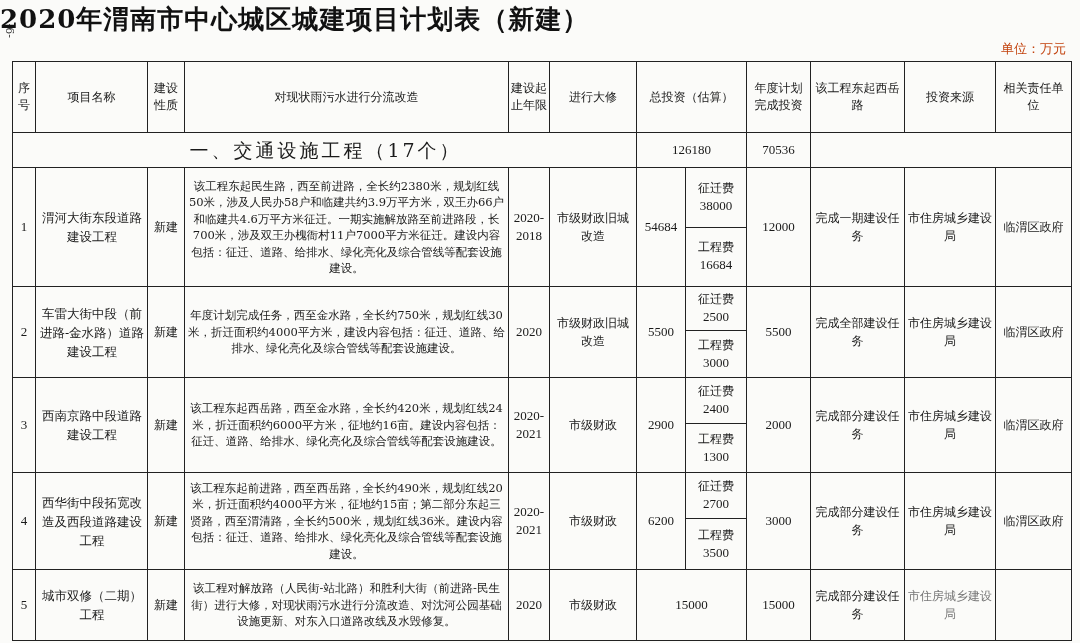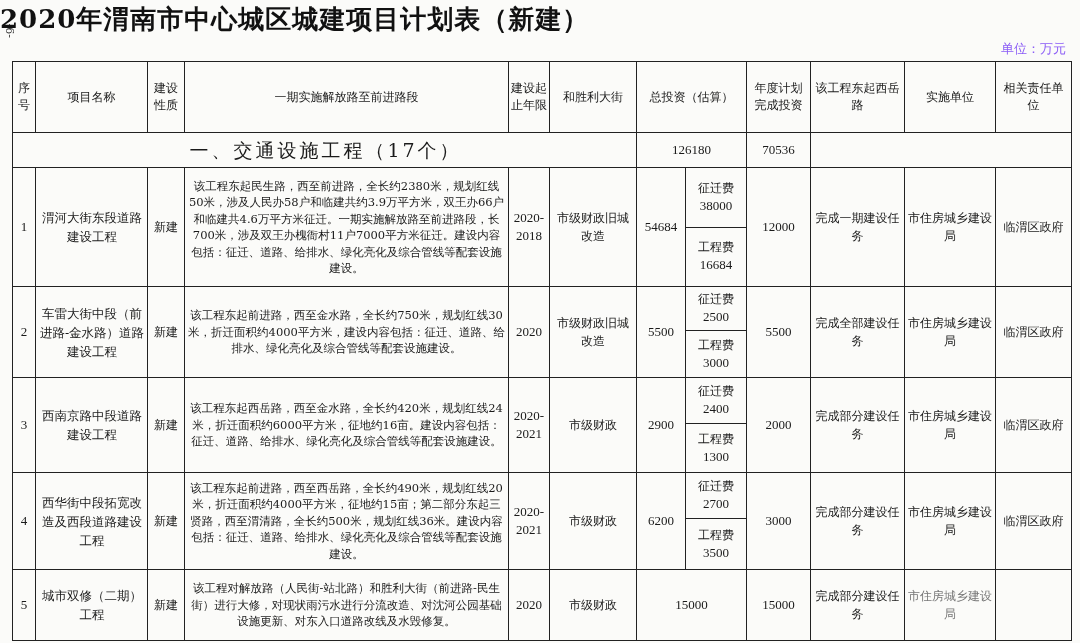--- a/index.html
+++ b/index.html
@@ -12,21 +12,21 @@
     position:absolute; left:2px; top:24px; width:14px;
     font-size:11px; transform:rotate(90deg); transform-origin:center;
     color:#333;
   }
   .title {
     position:absolute; left:0; width:1080px; top:2px; text-align:left;
     font-family:"DejaVu Serif", serif; font-weight:bold; font-size:26px;
     letter-spacing:1px; color:#111;
   }
   .unit {
-    position:absolute; right:14px; top:40px; font-size:13px; color:#8b5cf6;
+    position:absolute; right:14px; top:40px; font-size:13px; color:#c2410c;
   }
   table.plan {
     position:absolute; left:12px; top:61px; width:1059px;
     border-collapse:collapse; table-layout:fixed;
     font-size:12px; line-height:18px;
   }
   table.plan td, table.plan th {
     border:1.5px solid #222; padding:0 2px; text-align:center; vertical-align:middle;
     font-weight:normal; overflow:hidden;
   }
@@ -66,27 +66,27 @@
     <col style="width:64px">
       <col style="width:94px">
       <col style="width:91px">
       <col style="width:76px">
   </colgroup>
   <thead>
     <tr>
       <th>序号</th>
       <th>项目名称</th>
       <th>建设性质</th>
-      <th>一期实施解放路至前进路段</th>
+      <th>对现状雨污水进行分流改造</th>
       <th>建设起止年限</th>
-      <th>和胜利大街</th>
+      <th>进行大修</th>
       <th colspan="2">总投资（估算）</th>
       <th>年度计划完成投资</th>
       <th>该工程东起西岳路</th>
-      <th>实施单位</th>
+      <th>投资来源</th>
       <th>相关责任单位</th>
     </tr>
   </thead>
   <tbody>
     <tr class="section-row">
       <td colspan="6" class="section-label">一、交通设施工程（17个）</td>
       <td colspan="2" class="num">126180</td>
       <td class="num">70536</td>
       <td colspan="3"></td>
     </tr>
@@ -106,21 +106,21 @@
       <td rowspan="2">临渭区政府</td>
     </tr>
     <tr>
       <td class="subcell" style="height:58px"><span>工程费</span><br><span class="num">16684</span></td>
     </tr>
 
     <tr class="r2">
       <td rowspan="2" class="num">2</td>
       <td rowspan="2" class="name">车雷大街中段（前进路-金水路）道路建设工程</td>
       <td rowspan="2">新建</td>
-      <td rowspan="2" class="desc">该工程东起前进路，西至金水路，全长约750米，规划红线30米，折迁面积约4000平方米，建设内容包括：征迁、道路、给排水、绿化亮化及综合管线等配套设施建设。</td>
+      <td rowspan="2" class="desc">年度计划完成任务，西至金水路，全长约750米，规划红线30米，折迁面积约4000平方米，建设内容包括：征迁、道路、给排水、绿化亮化及综合管线等配套设施建设。</td>
       <td rowspan="2" class="num">2020</td>
       <td rowspan="2">市级财政旧城改造</td>
       <td rowspan="2" class="num">5500</td>
       <td class="subcell" style="height:42px"><span>征迁费</span><br><span class="num">2500</span></td>
       <td rowspan="2" class="num">5500</td>
       <td rowspan="2">完成全部建设任务</td>
       <td rowspan="2">市住房城乡建设局</td>
       <td rowspan="2">临渭区政府</td>
     </tr>
     <tr>

